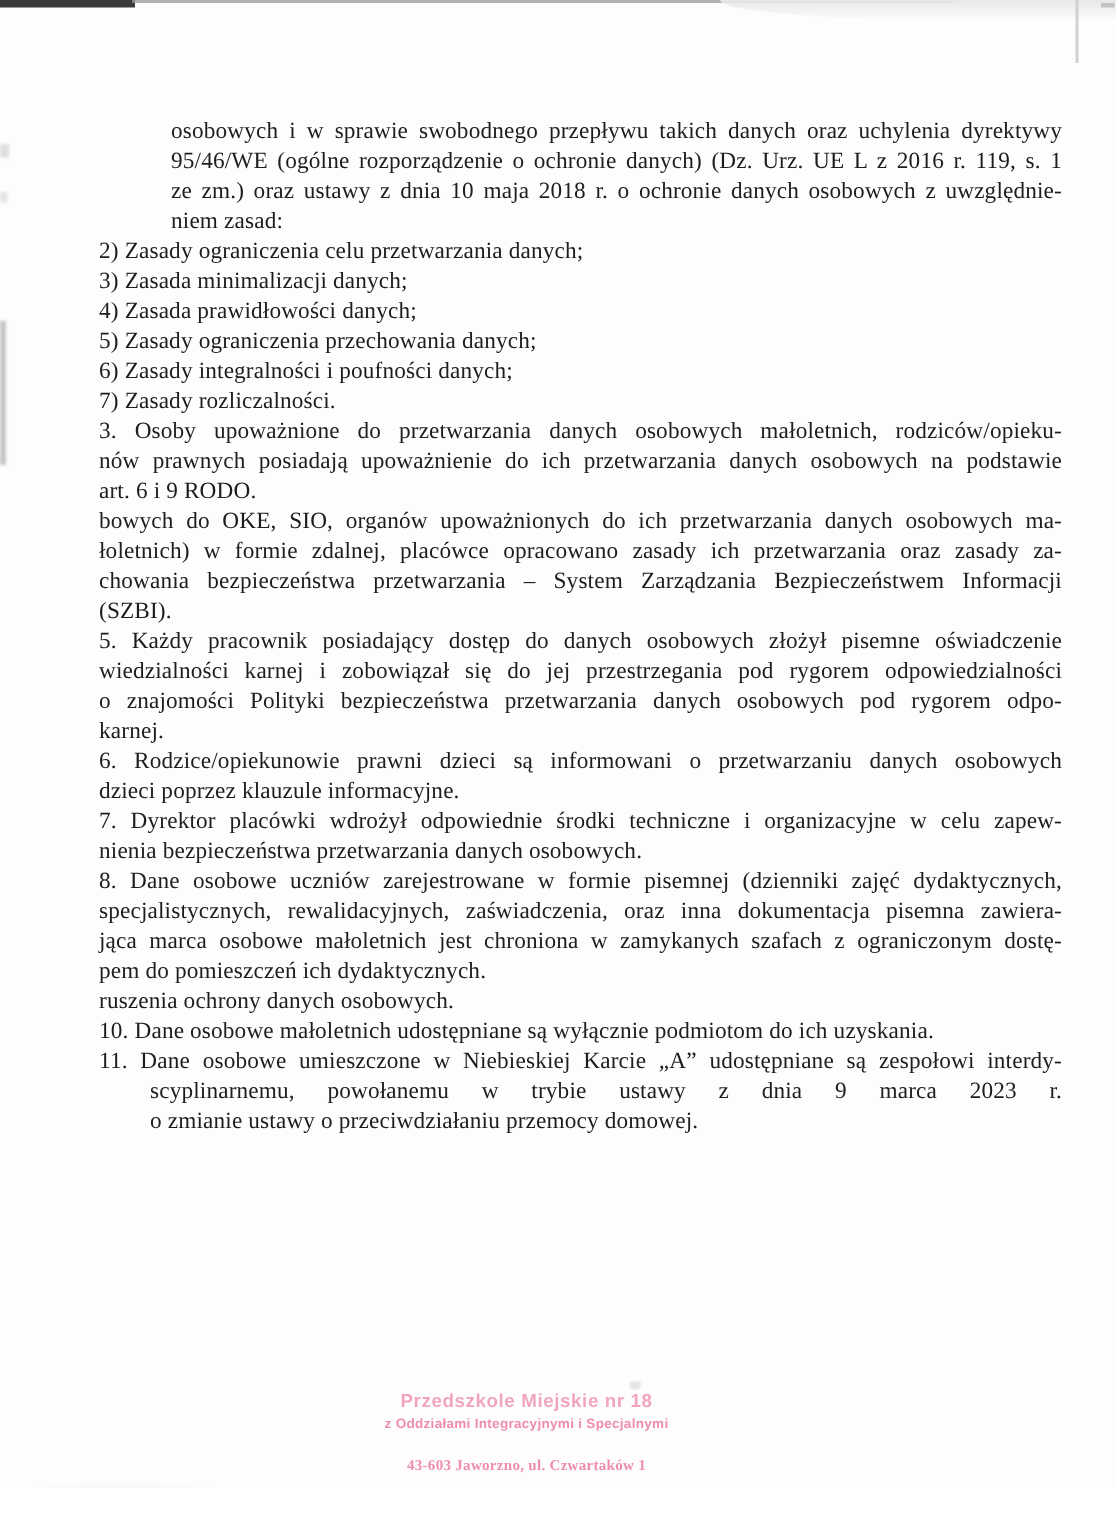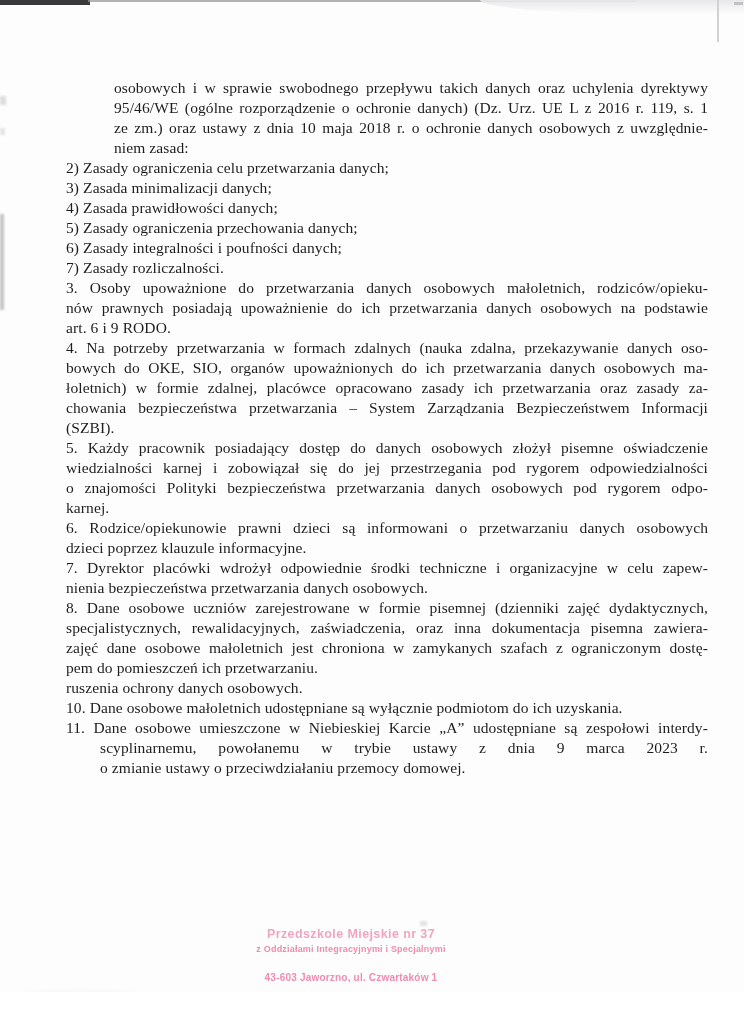--- a/index.html
+++ b/index.html
@@ -18,21 +18,21 @@
   .doc-body .line.intro { padding-left:48px; }
   .doc-body .line.i2 { padding-left:34px; }
   
   .stamp {
     position:absolute; left:244px; top:928px; width:214px;
     text-align:center; font-family:"Liberation Sans", sans-serif;
     font-weight:bold; filter:blur(0.45px); opacity:0.88;
   }
   .stamp .s0 { font-size:12.5px; line-height:13px; letter-spacing:0.4px; opacity:0.78; margin-bottom:2px; }
   .stamp .s1 { font-size:9px;   line-height:12px; letter-spacing:0.2px; margin-bottom:16px; }
-  .stamp .s2 { font-size:10px;  line-height:13px; letter-spacing:0.2px; margin-bottom:1px; }
+  .stamp .s2 { font-size:10px;  line-height:13px; letter-spacing:0.2px; margin-bottom:1px;font-family:Liberation Serif, serif; }
   .stamp .s3 { font-size:9.5px; line-height:13px; letter-spacing:0.2px;margin-top:29px; }
   
   .art { position:absolute; pointer-events:none; }
   .top-line-dark { left:0; top:0; width:90px; height:5px; background:#3a3a3c; filter:blur(0.4px); }
   .top-line      { left:88px; top:0; width:548px; height:2px; background:#999; opacity:0.75; filter:blur(0.3px); }
   .top-right-shade {
     left:480px; top:0; width:264px; height:16px;
     background:linear-gradient(180deg,#e8e8ea 0%, rgba(255,255,255,0) 90%);
     border-bottom-left-radius:90% 100%;
   }
@@ -70,44 +70,43 @@
       <div class="line intro">niem zasad:</div>
       <div class="line m">2) Zasady ograniczenia celu przetwarzania danych;</div>
       <div class="line m">3) Zasada minimalizacji danych;</div>
       <div class="line m">4) Zasada prawidłowości danych;</div>
       <div class="line m">5) Zasady ograniczenia przechowania danych;</div>
       <div class="line m">6) Zasady integralności i poufności danych;</div>
       <div class="line m">7) Zasady rozliczalności.</div>
       <div class="line m j">3. Osoby upoważnione do przetwarzania danych osobowych małoletnich, rodziców/opieku-</div>
       <div class="line m j">nów prawnych posiadają upoważnienie do ich przetwarzania danych osobowych na podstawie</div>
       <div class="line m">art. 6 i 9 RODO.</div>
-      <div class="line m j">4. Na potrzeby przetwarzania w formach zdalnych (nauka zdalna, przekazywanie danych oso-</div>
       <div class="line m j">bowych do OKE, SIO, organów upoważnionych do ich przetwarzania danych osobowych ma-</div>
       <div class="line m j">łoletnich) w formie zdalnej, placówce opracowano zasady ich przetwarzania oraz zasady za-</div>
       <div class="line m j">chowania bezpieczeństwa przetwarzania – System Zarządzania Bezpieczeństwem Informacji</div>
       <div class="line m">(SZBI).</div>
       <div class="line m j">5. Każdy pracownik posiadający dostęp do danych osobowych złożył pisemne oświadczenie</div>
       <div class="line m j">wiedzialności karnej i zobowiązał się do jej przestrzegania pod rygorem odpowiedzialności</div>
       <div class="line m j">o znajomości Polityki bezpieczeństwa przetwarzania danych osobowych pod rygorem odpo-</div>
       <div class="line m">karnej.</div>
       <div class="line m j">6. Rodzice/opiekunowie prawni dzieci są informowani o przetwarzaniu danych osobowych</div>
       <div class="line m">dzieci poprzez klauzule informacyjne.</div>
       <div class="line m j">7. Dyrektor placówki wdrożył odpowiednie środki techniczne i organizacyjne w celu zapew-</div>
       <div class="line m">nienia bezpieczeństwa przetwarzania danych osobowych.</div>
       <div class="line m j">8. Dane osobowe uczniów zarejestrowane w formie pisemnej (dzienniki zajęć dydaktycznych,</div>
       <div class="line m j">specjalistycznych, rewalidacyjnych, zaświadczenia, oraz inna dokumentacja pisemna zawiera-</div>
-      <div class="line m j">zajęć dane osobowe małoletnich jest chroniona w zamykanych szafach z ograniczonym dostę-</div>
-      <div class="line m">pem do pomieszczeń ich przetwarzaniu.</div>
+      <div class="line m j">jąca marca osobowe małoletnich jest chroniona w zamykanych szafach z ograniczonym dostę-</div>
+      <div class="line m">pem do pomieszczeń ich dydaktycznych.</div>
       <div class="line m">ruszenia ochrony danych osobowych.</div>
       <div class="line m">10. Dane osobowe małoletnich udostępniane są wyłącznie podmiotom do ich uzyskania.</div>
       <div class="line m j">11. Dane osobowe umieszczone w Niebieskiej Karcie „A” udostępniane są zespołowi interdy-</div>
       <div class="line i2 j">scyplinarnemu, powołanemu w trybie ustawy z dnia 9 marca 2023 r.</div>
       <div class="line i2">o zmianie ustawy o przeciwdziałaniu przemocy domowej.</div>
     </div>
 
   <div class="stamp" style="color: rgb(236, 124, 166);">
-    <div class="s0">Przedszkole Miejskie nr 37</div>
+    <div class="s0">Przedszkole Miejskie nr 18</div>
     <div class="s1">z Oddziałami Integracyjnymi i Specjalnymi</div>
     <div class="s2">43-603 Jaworzno, ul. Czwartaków 1</div>
     <div class="s3">NIP: 632-192-51-82  REGON 272001336</div>
   </div>
 
 </div>
 
 </body></html>

